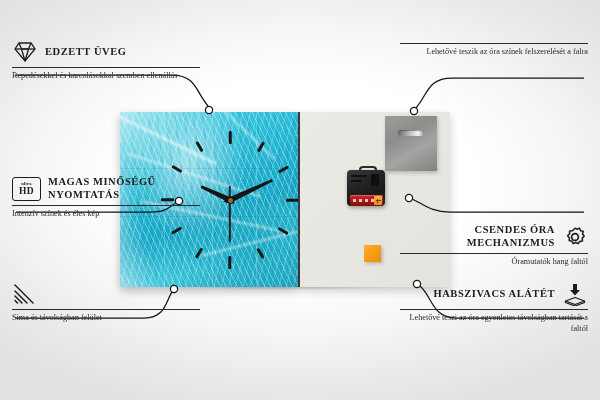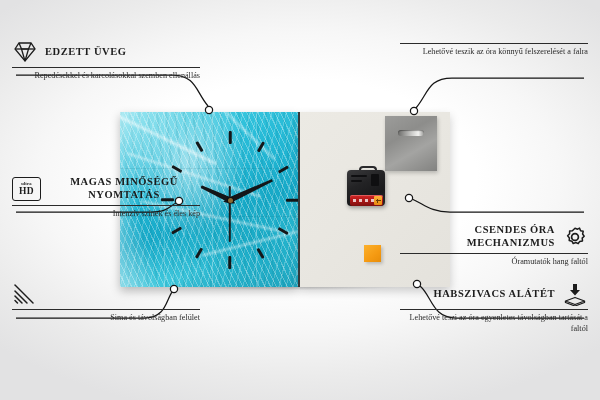--- a/index.html
+++ b/index.html
@@ -114,22 +114,22 @@
   .callout .head{display:flex;align-items:center;gap:7px;}
   .callout .ttl{
     font-size:10.5px;letter-spacing:.55px;color:#1c1c1c;line-height:1.22;
     font-weight:700;text-transform:uppercase;
   }
   .callout .sub{
     font-size:8.2px;color:#2b2b2b;line-height:1.34;margin-top:3px;
     border-top:1px solid #2b2b2b;padding-top:3px;
   }
   .callout.left .head{justify-content:flex-start;}
-  .callout.left .ttl{text-align:center;}
-  .callout.left .sub{text-align:right;}
+  .callout.left .ttl{text-align:left;}
+  .callout.left .sub{text-align:left;}
   .callout.right .head{justify-content:flex-end;flex-direction:row;}
   .callout.right .ttl{text-align:right;}
   .callout.right .sub{text-align:right;}
   .ico{width:26px;height:24px;flex:0 0 26px;display:block;color:#1c1c1c;}
   .ico svg{display:block;width:100%;height:100%;}
 
   .c-tl{left:12px;top:40px;}
   .c-ml{left:12px;top:176px;}
   .c-bl{left:12px;top:282px;}
   .c-tr{left:400px;top:40px;}
@@ -302,21 +302,21 @@
               <path d="M3 14 L10 21"></path>
               <path d="M3 18.5 L5.5 21"></path>
         </g>
           </svg>
       </span>
     </div>
     <div class="sub">Sima és távolságban felület</div>
   </div>
 
   <div class="callout right c-tr">
-    <div class="sub">Lehetővé teszik az óra könnyű felszerelését a falra</div>
+    <div class="sub">Lehetővé teszik az óra színek felszerelését a falra</div>
   </div>
 
   <div class="callout right c-mr">
     <div class="head">
       <span class="ttl">CSENDES ÓRA MECHANIZMUS</span>
       <span class="ico">
         <svg viewBox="0 0 26 24">
             <g fill="none" stroke="currentColor" stroke-width="1.7" stroke-linecap="round" stroke-linejoin="round">
           <path d="M13 3.2 l2.6 1 1.9 -1.1 1.1 2.6 2.6 .6 -.6 2.7 1.6 2.2 -2 1.9 .3 2.8 -2.8 .5 -1.5 2.3 -2.4 -1.2 -2.6 1.1 -1.3 -2.4 -2.7 -.6 .2 -2.7 -1.8 -2.1 2 -2 0 -2.8 2.8 -.3 Z" stroke-width="1.5"></path>
           <circle cx="13" cy="12" r="3.4"></circle>

